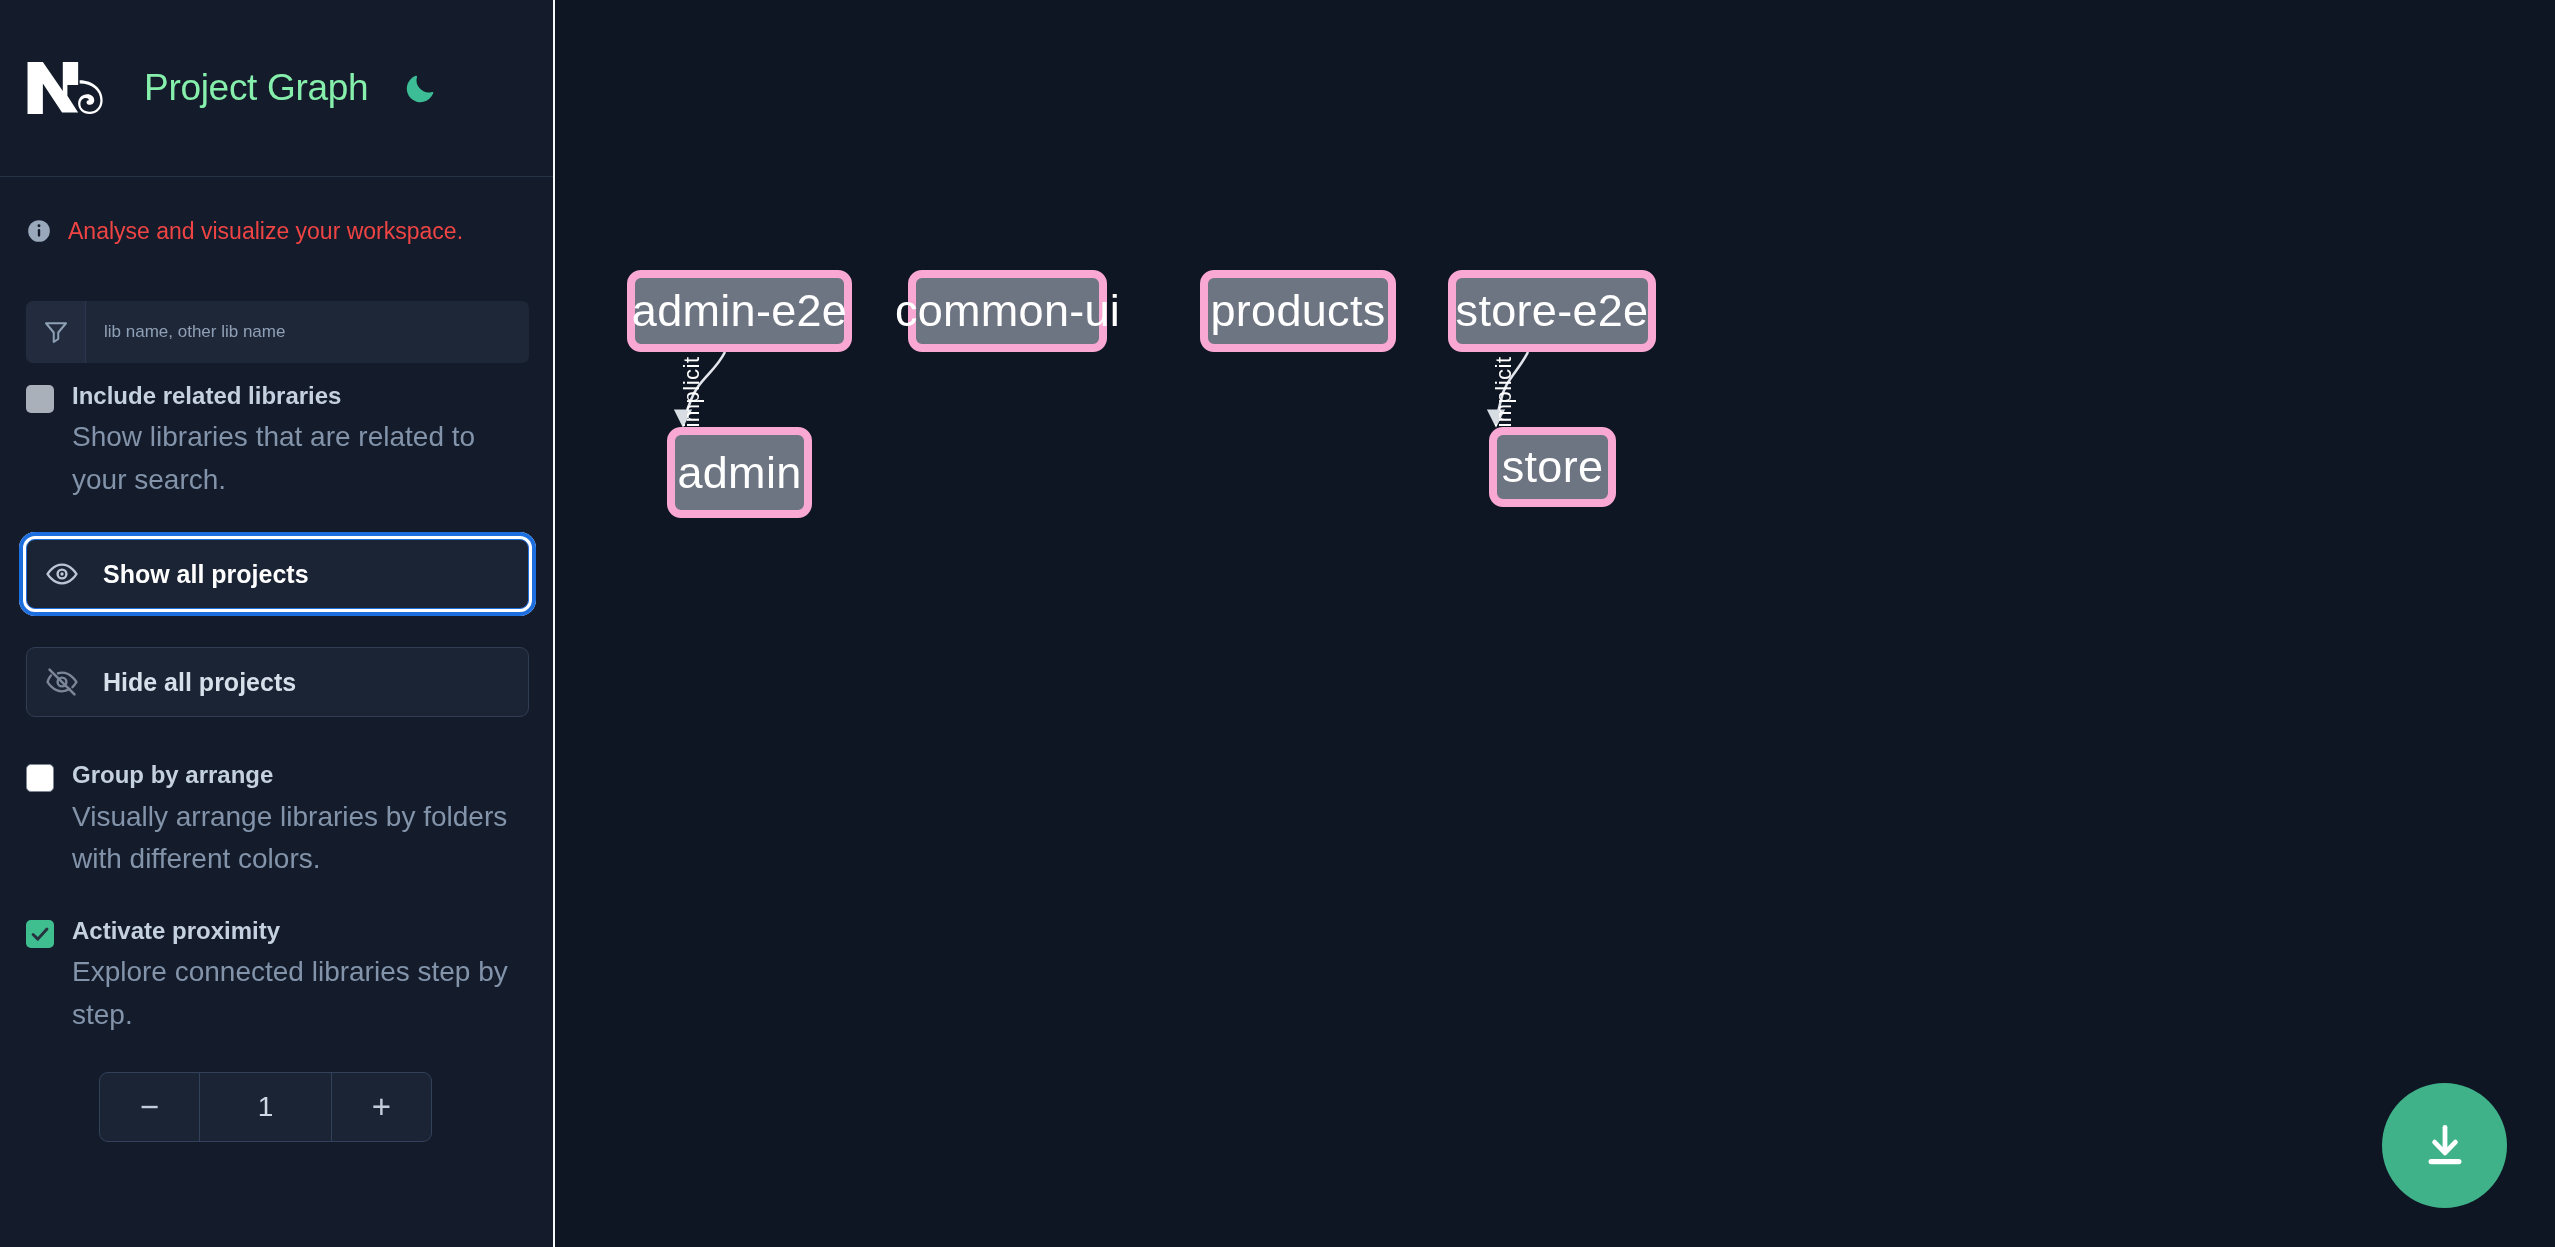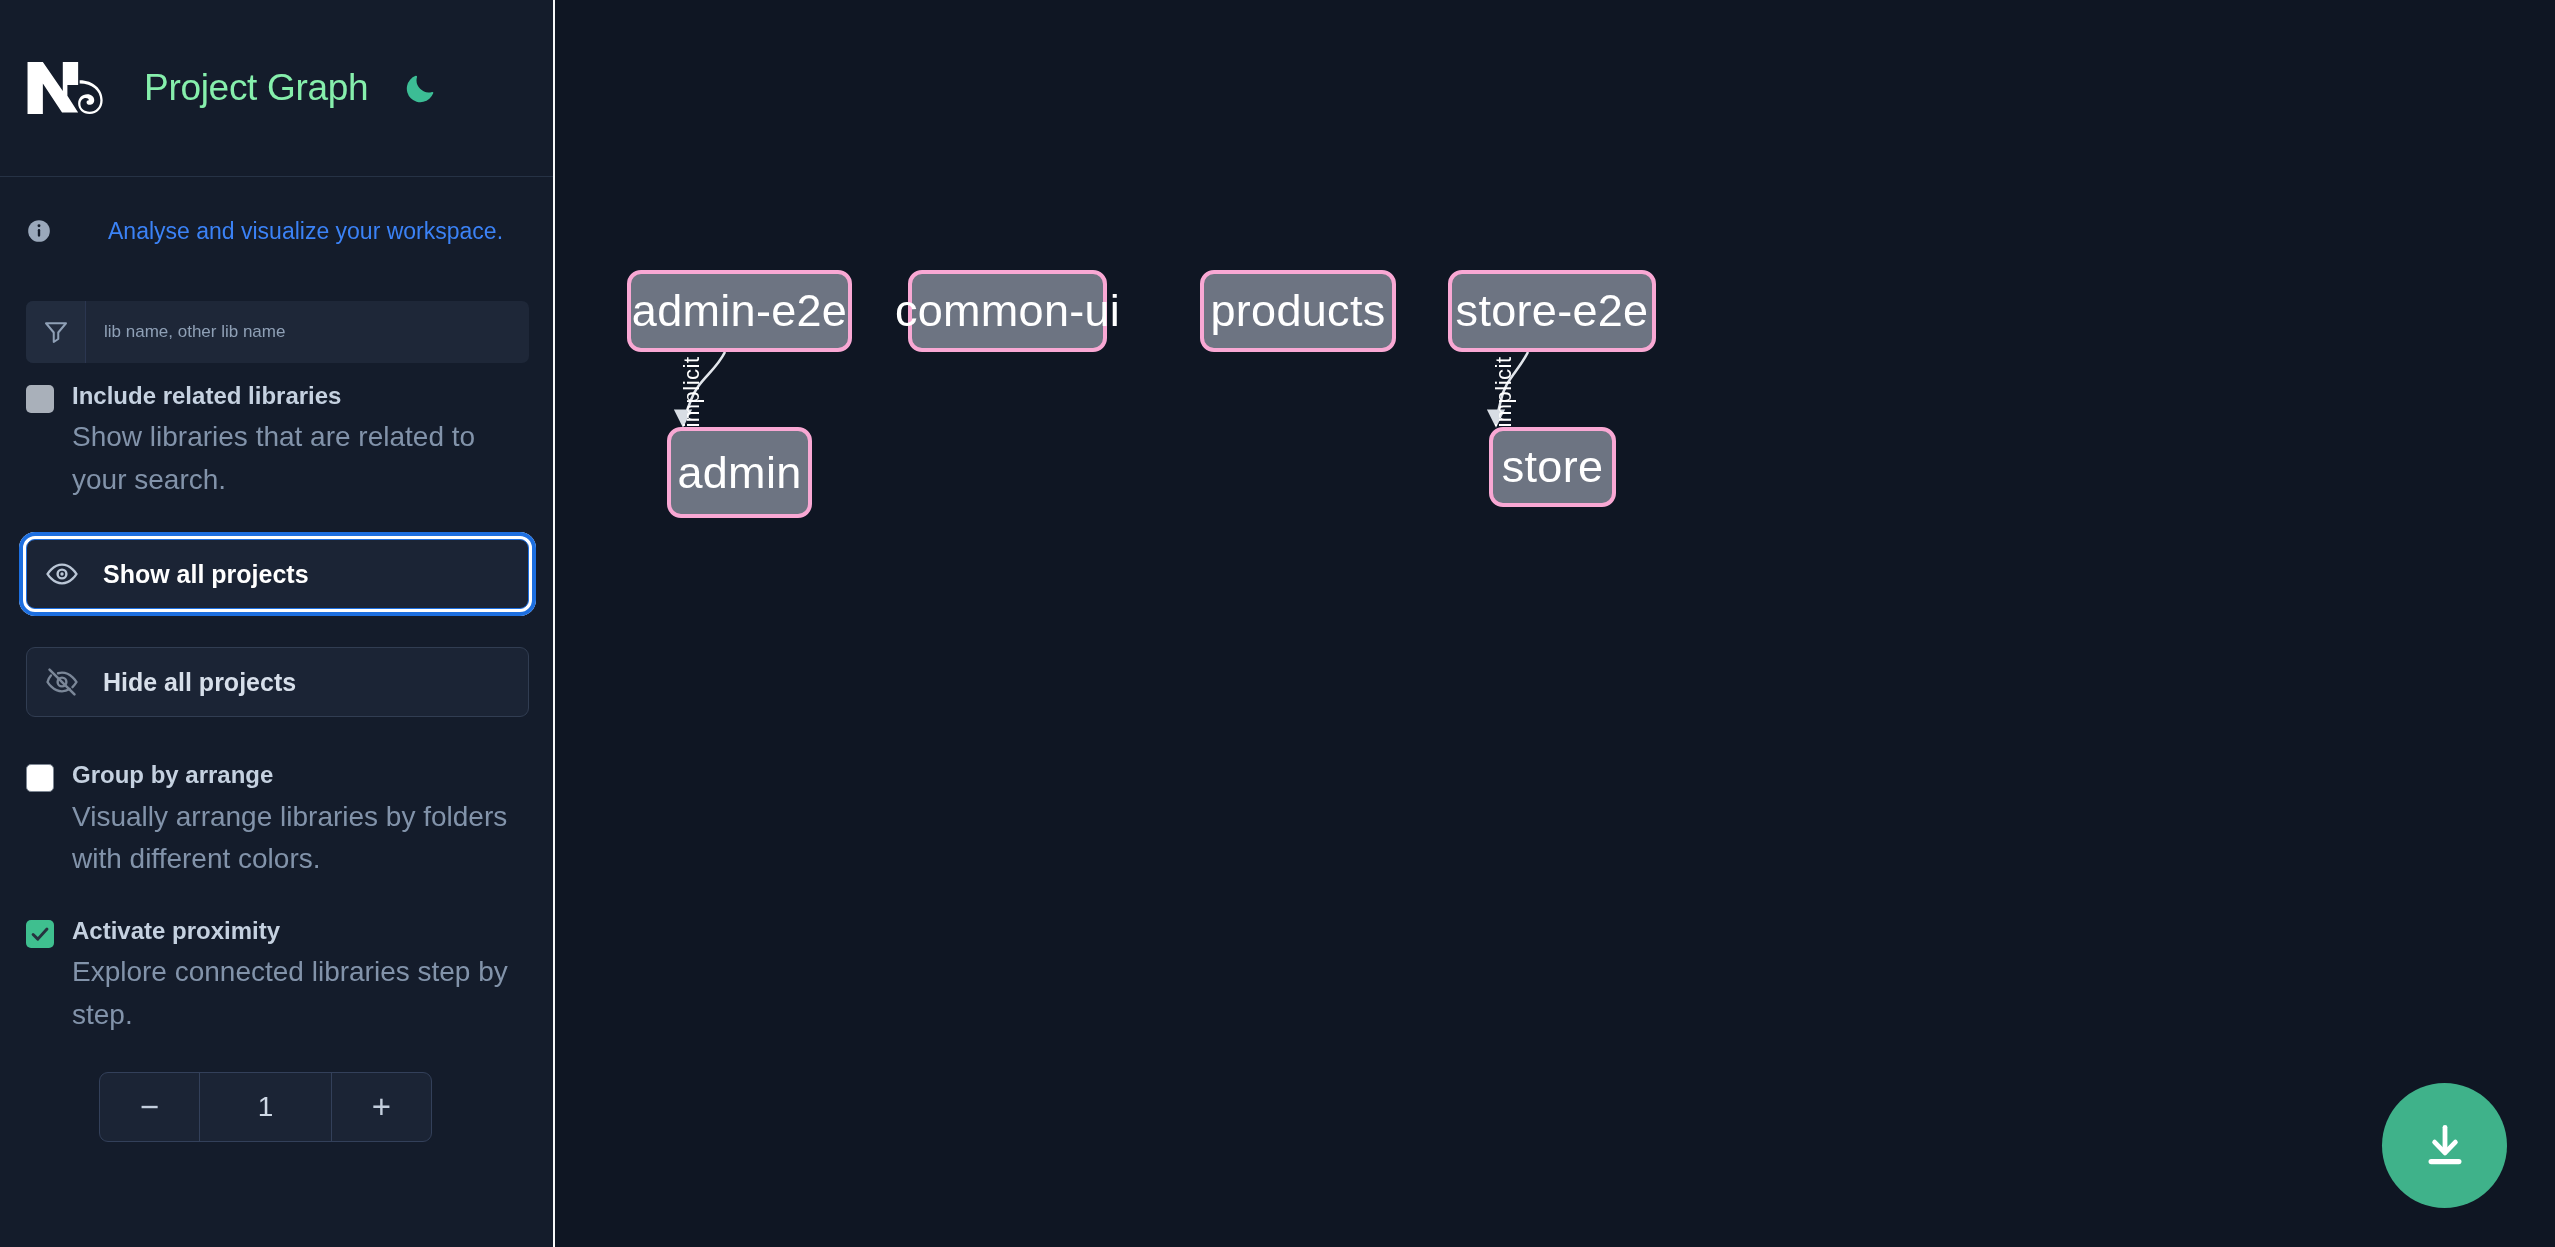--- a/index.html
+++ b/index.html
@@ -61,23 +61,22 @@
   .sb-info {
     display: flex;
     align-items: center;
     gap: 16px;
     padding: 36px 26px 0 26px;
     height: 72px;
   }
   .info-icon { flex: 0 0 auto; width: 26px; height: 26px; display:block; }
   .sb-info-text {
     font-size: 23px;
-    color: #3b82f6;
+    color: #ef4444;
     white-space: nowrap;
-    margin-left: 40px;
   }
 
   .sb-body { padding: 0 26px; }
 
   
   .search-wrap {
     margin-top: 52px;
     display: flex;
     align-items: stretch;
     height: 62px;
@@ -220,21 +219,21 @@
   .graph {
     position: relative;
     flex: 1 1 auto;
     height: 1247px;
     background: #0f1623;
     overflow: hidden;
   }
   .node {
     position: absolute;
     background: #6d7482;
-    border: 4px solid #f9a8d4;
+    border: 8px solid #f9a8d4;
     border-radius: 14px;
     display: flex;
     align-items: center;
     justify-content: center;
     color: #ffffff;
     font-size: 45px;
     font-weight: 400;
     letter-spacing: 0.3px;
     cursor: pointer;
     white-space: nowrap;

